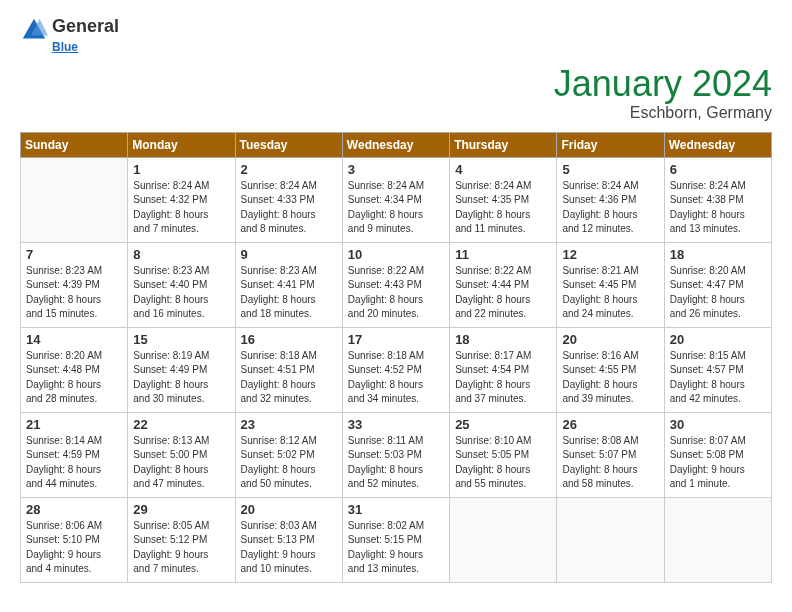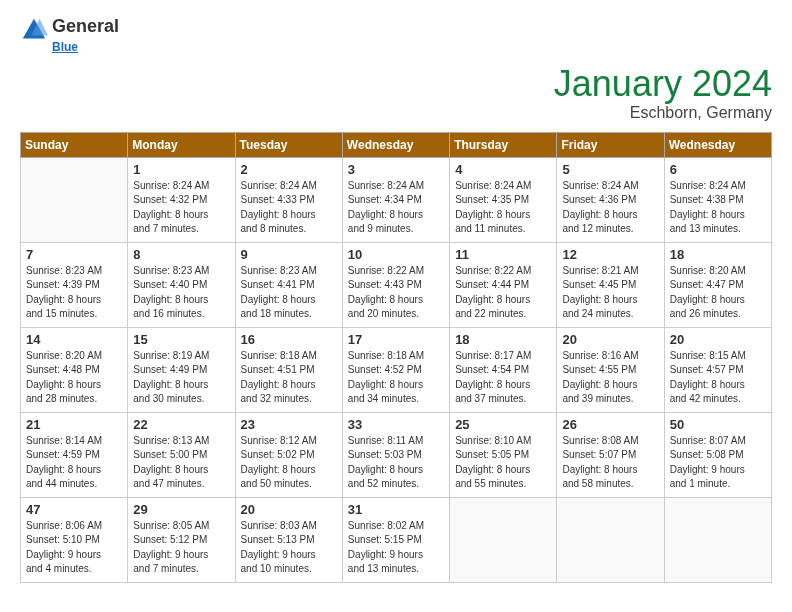--- a/index.html
+++ b/index.html
@@ -230,27 +230,27 @@
           </td>
           <td>
             <span class="day-num">25</span>
             <div class="cell-text">Sunrise: 8:10 AM<br>Sunset: 5:05 PM<br>Daylight: 8 hours<br>and 55 minutes.</div>
           </td>
           <td>
             <span class="day-num">26</span>
             <div class="cell-text">Sunrise: 8:08 AM<br>Sunset: 5:07 PM<br>Daylight: 8 hours<br>and 58 minutes.</div>
           </td>
           <td>
-            <span class="day-num">50</span>
+            <span class="day-num">30</span>
             <div class="cell-text">Sunrise: 8:07 AM<br>Sunset: 5:08 PM<br>Daylight: 9 hours<br>and 1 minute.</div>
           </td>
         </tr>
         <tr>
           <td>
-            <span class="day-num">47</span>
+            <span class="day-num">28</span>
             <div class="cell-text">Sunrise: 8:06 AM<br>Sunset: 5:10 PM<br>Daylight: 9 hours<br>and 4 minutes.</div>
           </td>
           <td>
             <span class="day-num">29</span>
             <div class="cell-text">Sunrise: 8:05 AM<br>Sunset: 5:12 PM<br>Daylight: 9 hours<br>and 7 minutes.</div>
           </td>
           <td>
             <span class="day-num">20</span>
             <div class="cell-text">Sunrise: 8:03 AM<br>Sunset: 5:13 PM<br>Daylight: 9 hours<br>and 10 minutes.</div>
           </td>

